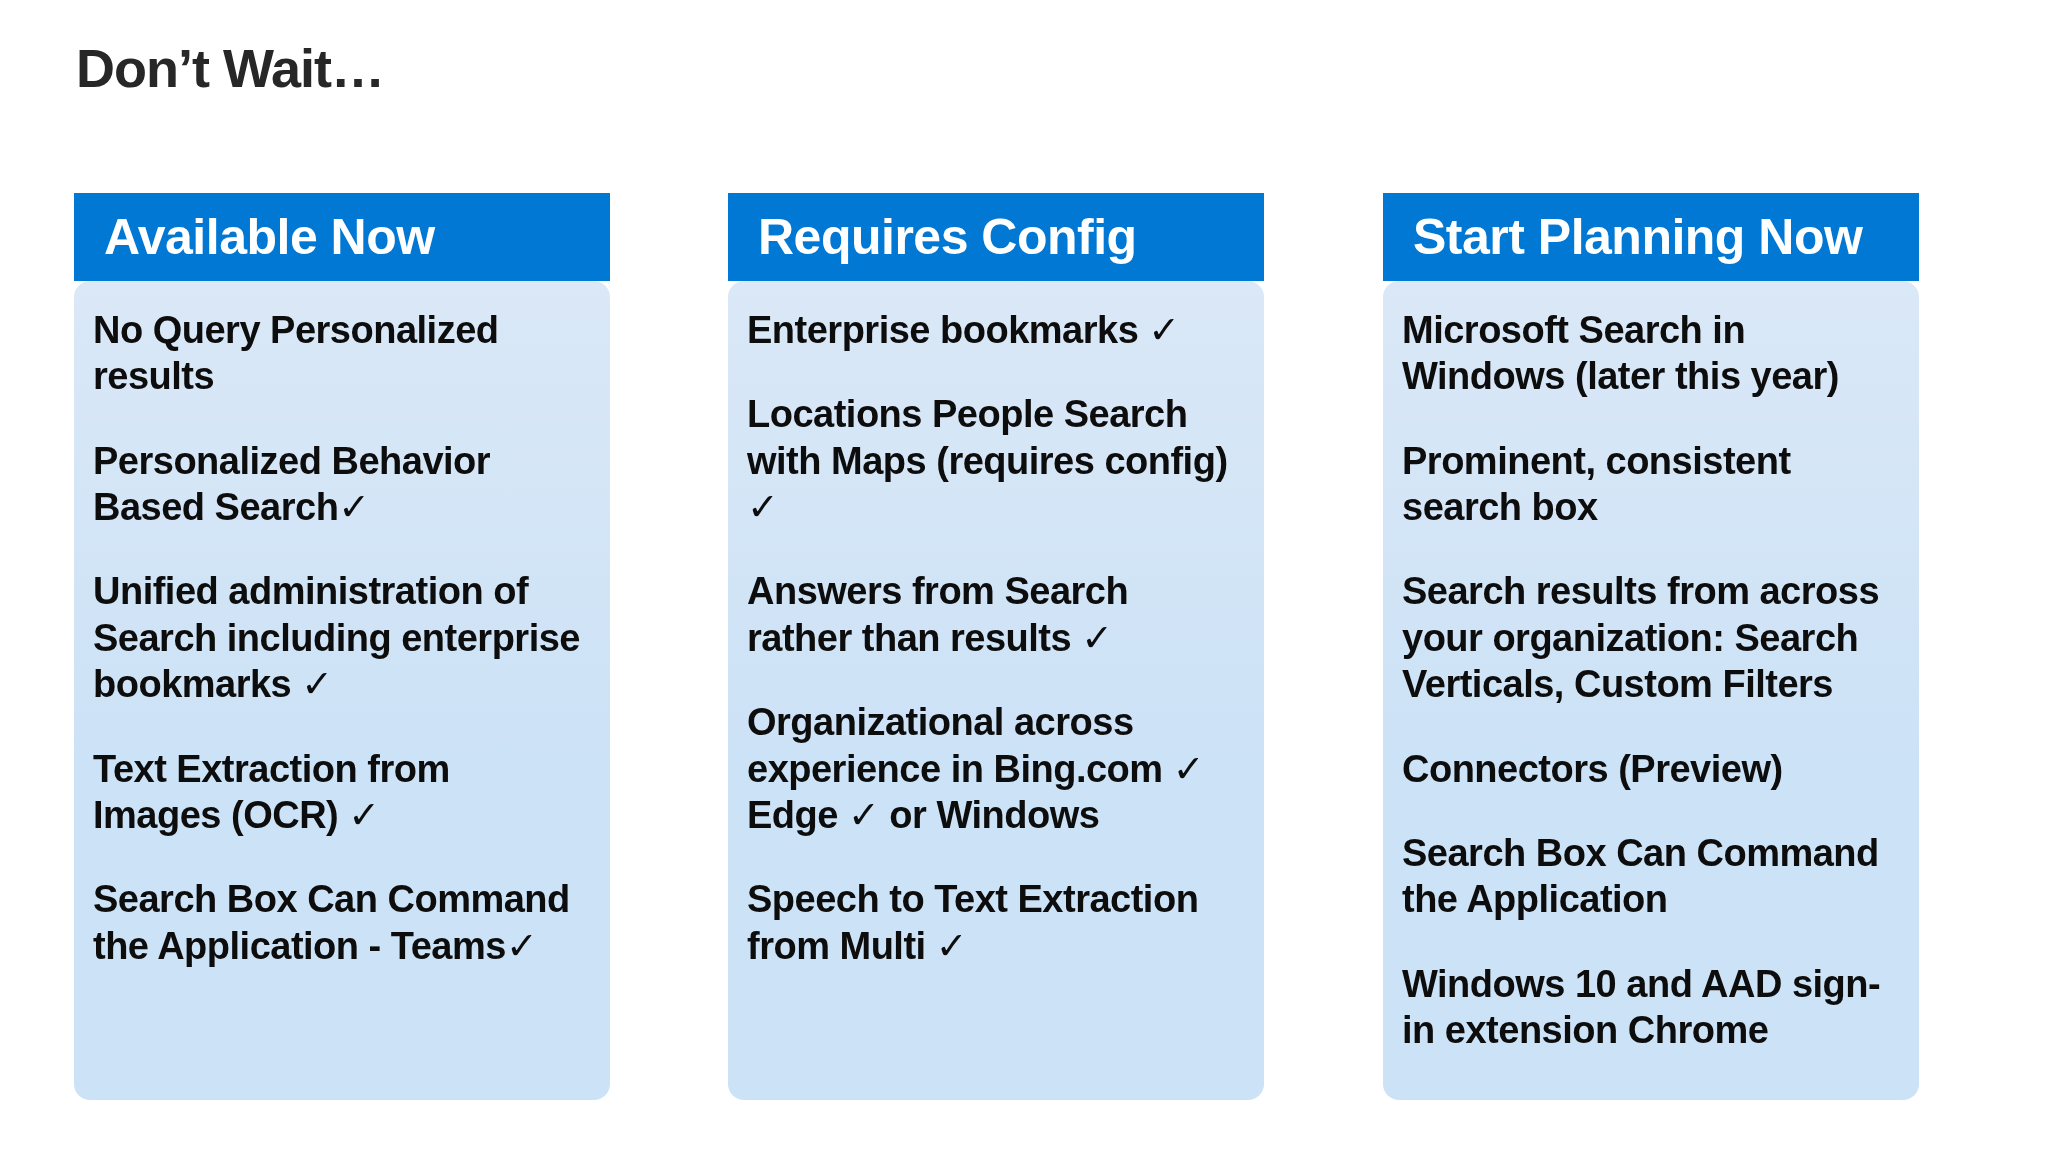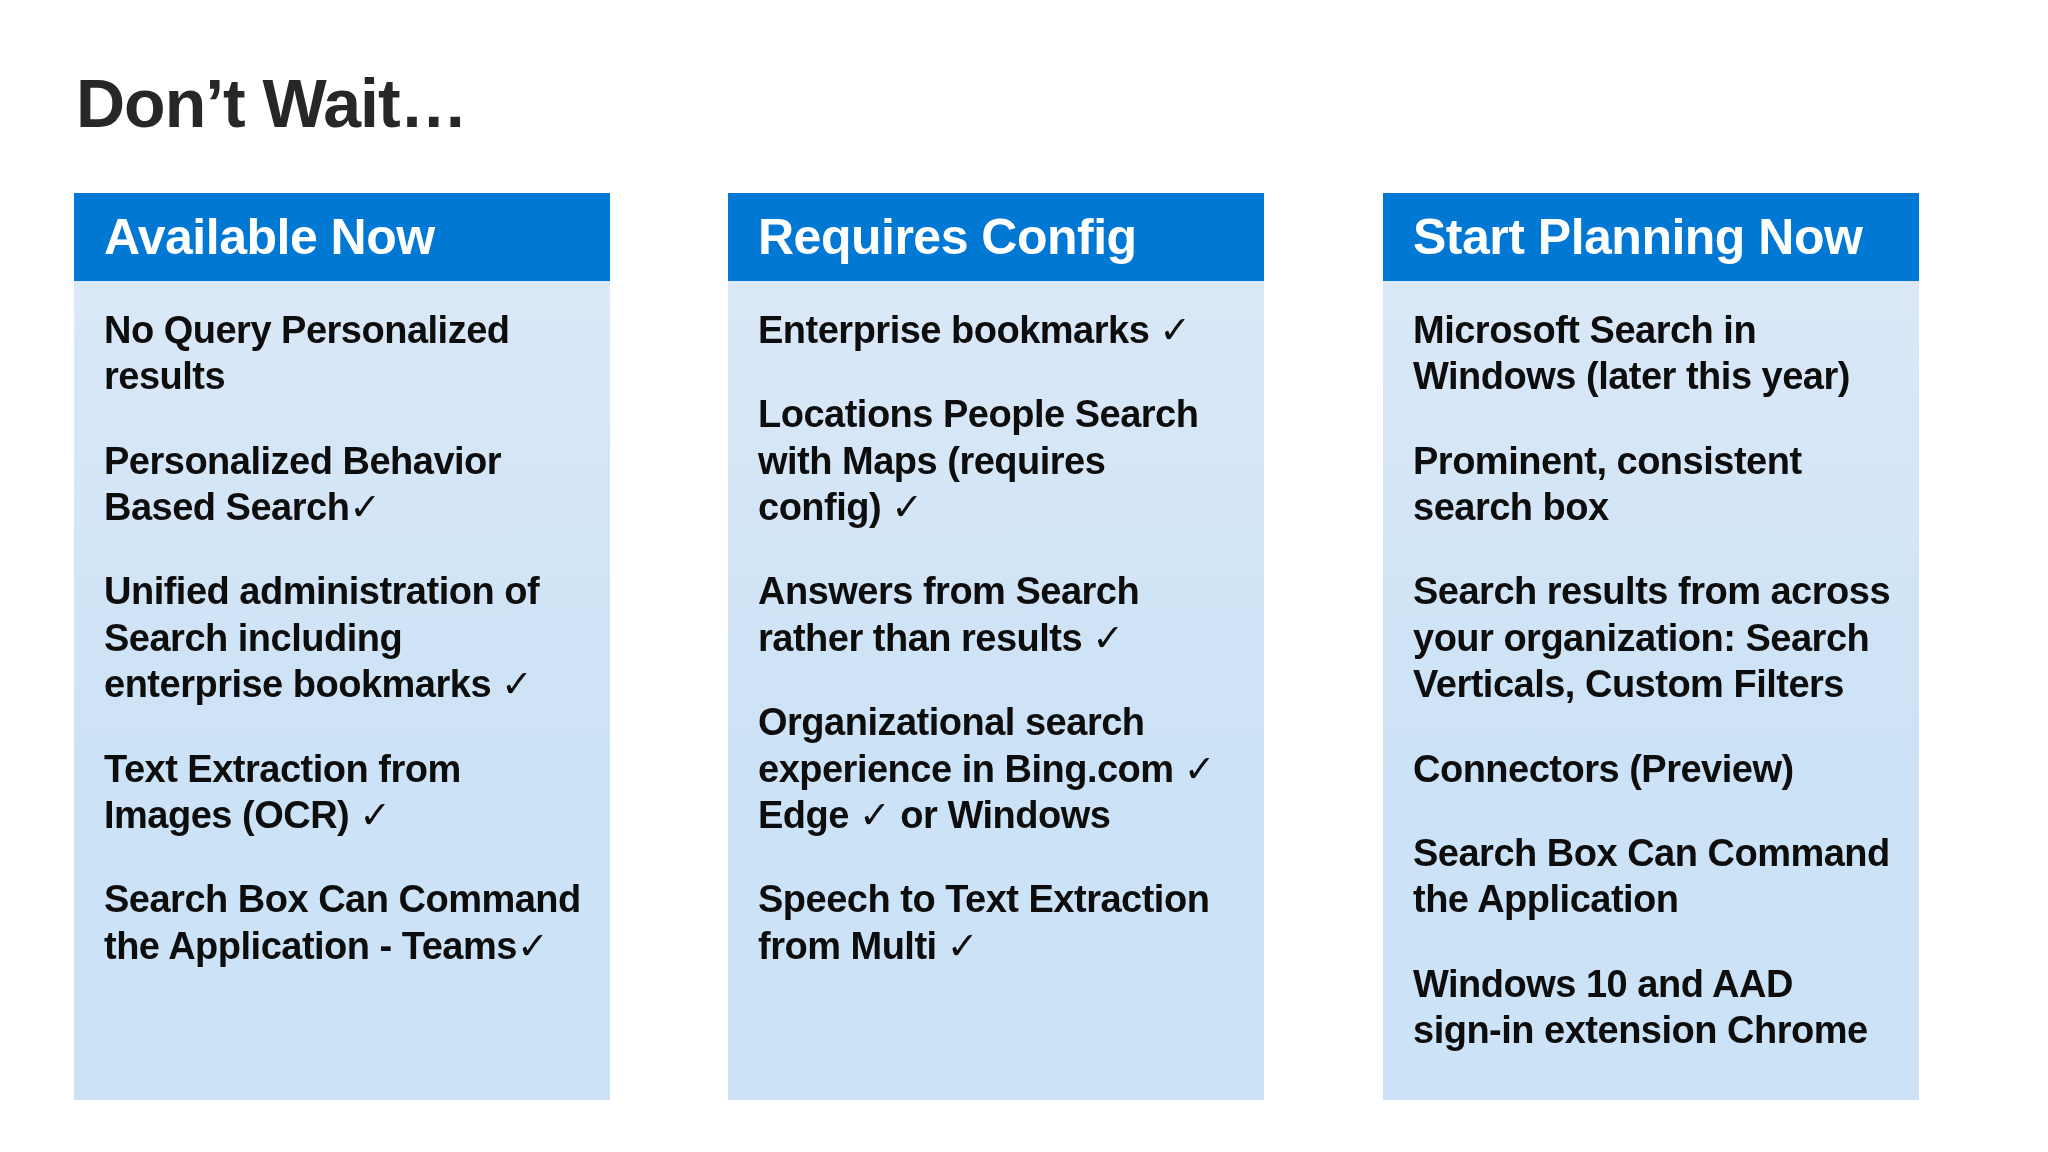--- a/index.html
+++ b/index.html
@@ -15,22 +15,22 @@
   html,body{background:#e8e8e8;}
   .slide{
     position:relative;
     width:2048px;height:1152px;
     background:var(--page-bg);
     font-family:"Liberation Sans","DejaVu Sans",sans-serif;
     overflow:hidden;
   }
   .slide-title{
     position:absolute;
-    left:76px;top:64px;
-    font-size:68px;
+    left:76px;top:37px;
+    font-size:54px;
     font-weight:700;
     letter-spacing:-1px;
     color:var(--title-text);
     line-height:1.15;
     text-align:center;
   }
   .column{
     position:absolute;
     top:193px;
     width:536px;
@@ -46,22 +46,23 @@
     font-weight:700;
     letter-spacing:-0.5px;
     line-height:88px;
     padding:0 0 0 30px;
     white-space:nowrap;
     overflow:hidden;
   }
   .column-body{
     height:819px;
     background:linear-gradient(180deg,var(--body-bg-top) 0%,var(--body-bg-bottom) 60%);
-    padding:26px 28px 0 30px;
+    padding:26px 28px 0 19px;
     overflow:hidden;
+    border-radius:16px;
   }
   .item{
     font-size:38px;
     font-weight:700;
     letter-spacing:-0.5px;
     line-height:1.22;
     color:var(--body-text);
     margin-bottom:38px;
   }
 </style>
@@ -82,21 +83,21 @@
       <p class="item">Search Box Can Command the Application - Teams✓</p>
     </div>
   </section>
 
   <section class="column col-2">
     <header class="column-header">Requires Config</header>
     <div class="column-body">
       <p class="item">Enterprise bookmarks ✓</p>
       <p class="item">Locations People Search with Maps (requires config) ✓</p>
       <p class="item">Answers from Search rather than results ✓</p>
-      <p class="item">Organizational search experience in Bing.com ✓ Edge ✓ or Windows</p>
+      <p class="item">Organizational across experience in Bing.com ✓ Edge ✓ or Windows</p>
       <p class="item">Speech to Text Extraction from Multi ✓</p>
     </div>
   </section>
 
   <section class="column col-3">
     <header class="column-header">Start Planning Now</header>
     <div class="column-body">
       <p class="item">Microsoft Search in Windows (later this year)</p>
       <p class="item">Prominent, consistent search box</p>
       <p class="item">Search results from across your organization: Search Verticals, Custom Filters</p>

